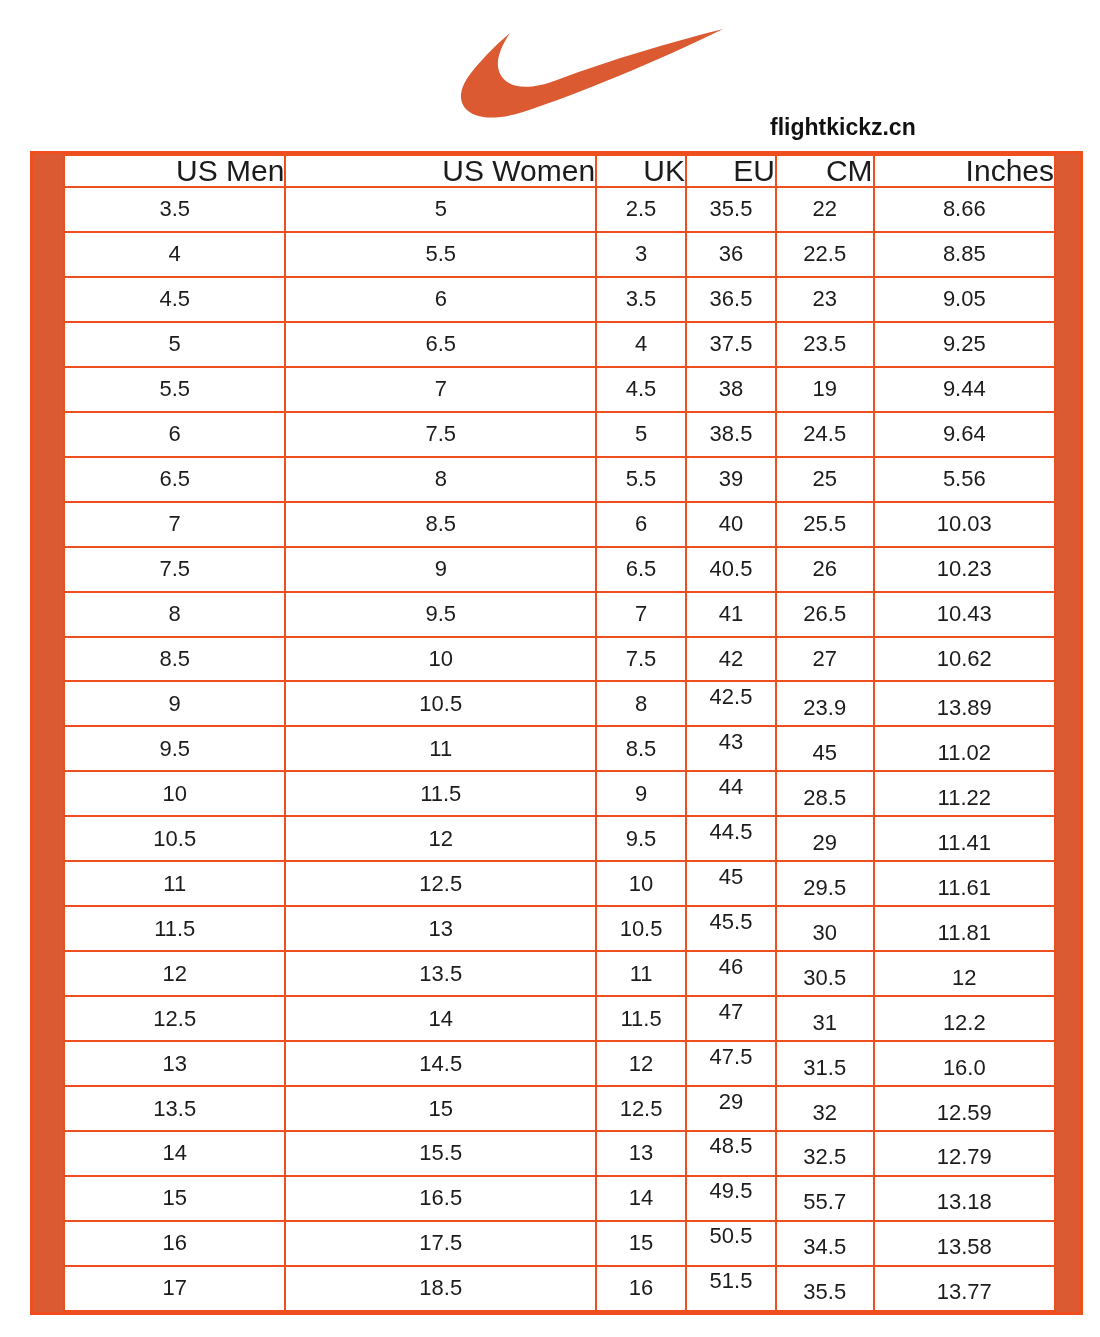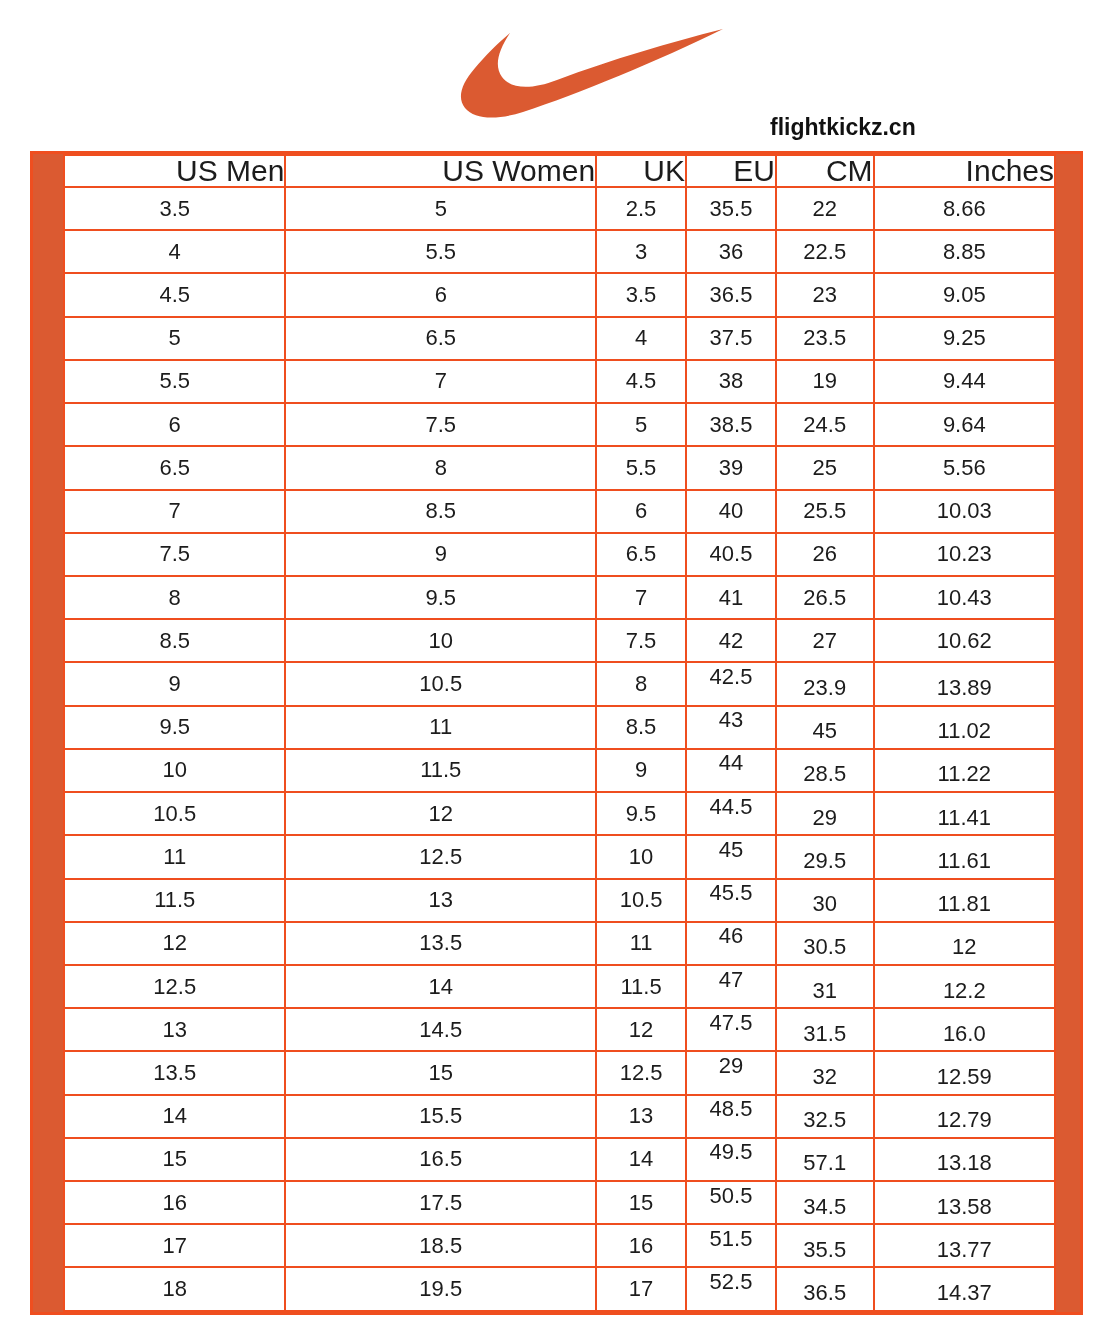--- a/index.html
+++ b/index.html
@@ -246,46 +246,38 @@
             <td><span>13</span></td>
             <td class="shift-up"><span>48.5</span></td>
             <td class="shift-down"><span>32.5</span></td>
             <td class="shift-down"><span>12.79</span></td>
           </tr>
           <tr>
             <td><span>15</span></td>
             <td><span>16.5</span></td>
             <td><span>14</span></td>
             <td class="shift-up"><span>49.5</span></td>
-            <td class="shift-down"><span>57.1</span></td>
+            <td class="shift-down"><span>55.7</span></td>
             <td class="shift-down"><span>13.18</span></td>
           </tr>
           <tr>
             <td><span>16</span></td>
             <td><span>17.5</span></td>
             <td><span>15</span></td>
             <td class="shift-up"><span>50.5</span></td>
             <td class="shift-down"><span>34.5</span></td>
             <td class="shift-down"><span>13.58</span></td>
           </tr>
           <tr>
             <td><span>17</span></td>
             <td><span>18.5</span></td>
             <td><span>16</span></td>
             <td class="shift-up"><span>51.5</span></td>
             <td class="shift-down"><span>35.5</span></td>
             <td class="shift-down"><span>13.77</span></td>
           </tr>
-          <tr>
-            <td><span>18</span></td>
-            <td><span>19.5</span></td>
-            <td><span>17</span></td>
-            <td class="shift-up"><span>52.5</span></td>
-            <td class="shift-down"><span>36.5</span></td>
-            <td class="shift-down"><span>14.37</span></td>
-          </tr>
         </tbody>
     </table>
 
     <div class="accent-band right"></div>
   </div>
 
 </div>
 
 </body></html>

